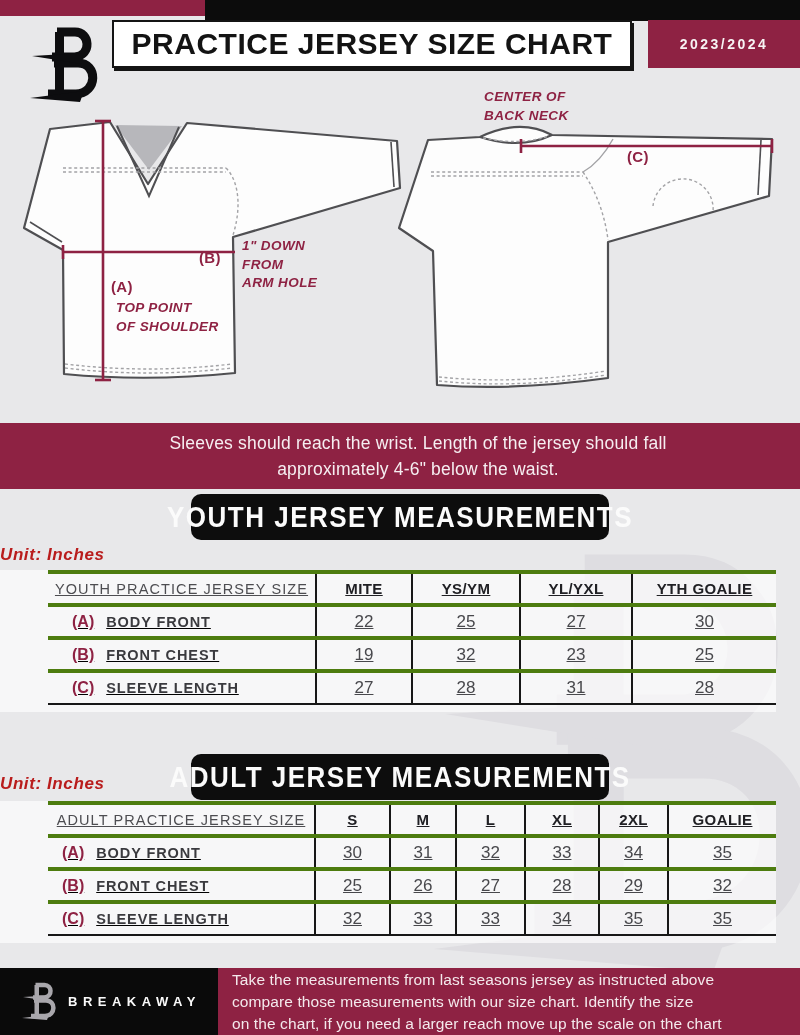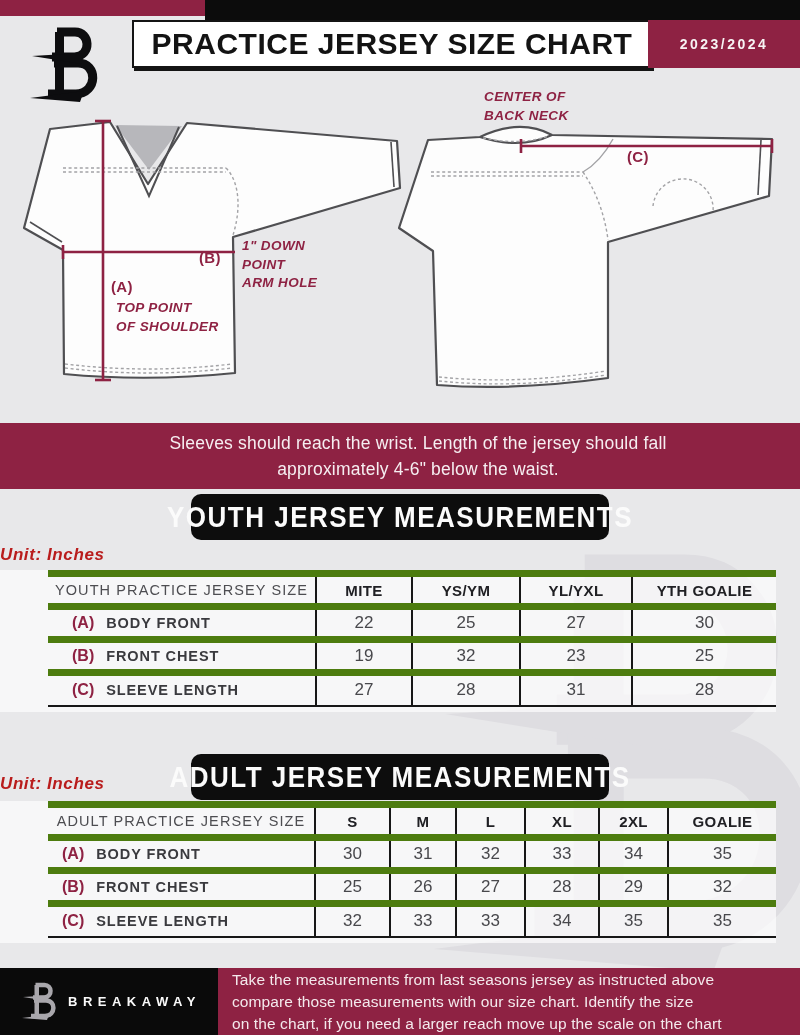--- a/index.html
+++ b/index.html
@@ -7,21 +7,21 @@
   .page {
     position:relative; width:800px; height:1035px; margin:0 auto;
     background:#e8e8ea; overflow:hidden;
     font-family:"Liberation Sans", sans-serif;
   }
   
   .strip-maroon { position:absolute; left:0; top:0; width:205px; height:16px; background:#8E2243; }
   .strip-black  { position:absolute; left:205px; top:0; width:595px; height:21px; background:#0C0C0C; }
   .logo-header  { position:absolute; left:30px; top:24px; width:72px; height:84px; color:#0d0d0f; }
   .title-box {
-    position:absolute; left:132px; top:20px; width:520px; height:48px;
+    position:absolute; left:112px; top:20px; width:520px; height:48px;
     background:#ffffff; border:2px solid #141414; box-shadow:2px 3px 0 #141414;
     display:flex; align-items:center; justify-content:center;
   }
   .title-box span { font-size:30px; font-weight:800; letter-spacing:.5px; color:#131313; white-space:nowrap; }
   .season-box {
     position:absolute; left:648px; top:20px; width:152px; height:48px; background:#8E2243;
     display:flex; align-items:center; justify-content:center;
   }
   .season-box span { color:#f7f3f4; font-size:14px; font-weight:700; letter-spacing:2.5px; white-space:nowrap; }
   
@@ -54,21 +54,21 @@
     display:inline-block; color:#fbfbfb; font-size:26px; font-weight:800; letter-spacing:1.5px;
     transform:scaleY(1.12); white-space:nowrap;
   }
   .unit-label {
     position:absolute; left:0; width:800px; z-index:2;
     font-style:italic; font-weight:600; font-size:17px; color:#b91c1c; letter-spacing:.6px;
   }
   
   .table-backdrop { position:absolute; left:0; width:776px; background:rgba(255,255,255,0.66); z-index:1; }
   .mtable { position:absolute; left:48px; border-collapse:collapse; table-layout:fixed; z-index:2; }
-  .mtable td { border-top:7px solid #4d7c0f; border-left:2px solid #171717; height:33px; vertical-align:middle; }
+  .mtable td { border-top:4px solid #4d7c0f; border-left:2px solid #171717; height:33px; vertical-align:middle;text-decoration:underline; }
   .mtable td.first { border-left:none; }
   .mtable tr:last-child td { border-bottom:2px solid #171717; }
   .mtable td.val { text-align:center; font-size:17px; font-weight:500; color:#48484c; }
   .mtable td.szhead { text-align:center; font-size:15px; font-weight:700; color:#202024; letter-spacing:.4px; }
   .mtable td.colhead { text-align:center; font-size:14.5px; font-weight:500; color:#4d4d51; letter-spacing:1.1px; }
   .rowlab { padding-left:24px; white-space:nowrap; }
   .rowlab.tight { padding-left:14px; }
   .rowlab .key { color:#8E2243; font-weight:800; font-size:16px; margin-right:12px; }
   .rowlab .lbl { color:#3a3a3e; font-weight:600; font-size:14.5px; letter-spacing:.9px; }
   
@@ -159,21 +159,21 @@
   </svg>
 
   <div class="diag-key" style="left:111px; top:278px;">(A)</div>
   <div class="diag-note" style="left:116px; top:299px;">
     <div>TOP POINT</div>
     <div>OF SHOULDER</div>
   </div>
   <div class="diag-key" style="left:199px; top:249px;">(B)</div>
   <div class="diag-note" style="left:242px; top:237px;">
     <div>1" DOWN</div>
-    <div>POINT</div>
+    <div>FROM</div>
     <div>ARM HOLE</div>
   </div>
   <div class="diag-key" style="left:627px; top:148px;">(C)</div>
   <div class="diag-note" style="left:484px; top:88px;">
     <div>CENTER OF</div>
     <div>BACK NECK</div>
   </div>
 
   <div class="notice">
     <div>Sleeves should reach the wrist. Length of the jersey should fall</div>

